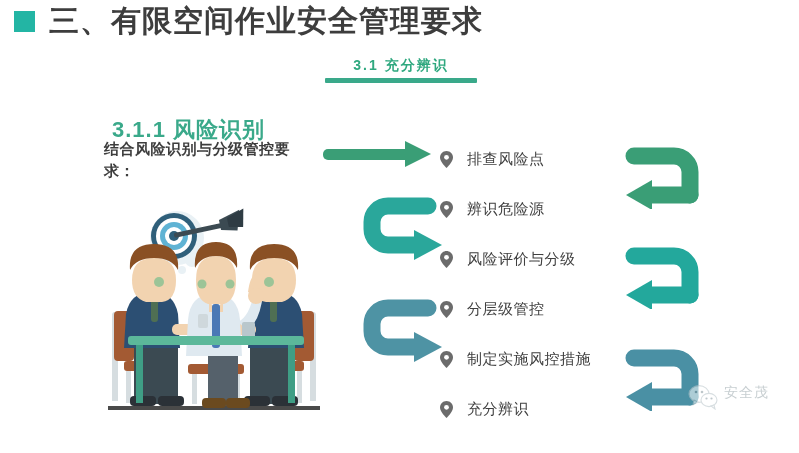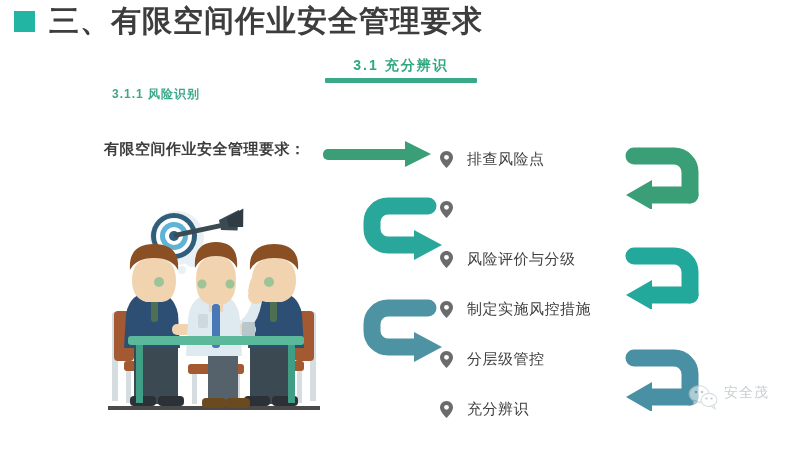--- a/index.html
+++ b/index.html
@@ -22,22 +22,22 @@
   
   .sec-head { position: absolute; left: 325px; top: 58px; text-align: center; }
   .sec-head-text {
     font-size: 14px; font-weight: bold; color: #2fa87f; letter-spacing: 2px;
     white-space: nowrap; line-height: 1.1;
   }
   .sec-underline { margin-top: 5px; width: 152px; height: 5px; background: #3aa98a; border-radius: 1px; }
 
   
   .sub-head {
-    position: absolute; left: 112px; top: 86px;
-    font-size: 12px; font-weight: bold; color: #3aa98a; letter-spacing: 1px; white-space: nowrap;
+    position: absolute; left: 112px; top: 115px;
+    font-size: 22px; font-weight: bold; color: #3aa98a; letter-spacing: 1px; white-space: nowrap;
   }
   .lead {
     position: absolute; left: 104px; top: 138px; width: 215px;
     font-size: 15px; font-weight: bold; color: #3d3d3d; line-height: 1.45; letter-spacing: .5px;
   }
 
   
   .list { position: absolute; left: 440px; top: 134px; }
   .list-item { position: relative; height: 50px; display: flex; align-items: center; }
   .pin { width: 13px; height: 17px; flex: none; margin-right: 14px; }
@@ -64,21 +64,21 @@
     <div class="title-square"></div>
     <div class="title-text">三、有限空间作业安全管理要求</div>
   </div>
 
   <div class="sec-head">
     <div class="sec-head-text">3.1  充分辨识</div>
     <div class="sec-underline"></div>
   </div>
 
   <div class="sub-head">3.1.1  风险识别</div>
-  <div class="lead">有限空间作业安全管理要求：</div>
+  <div class="lead">结合风险识别与分级管控要求：</div>
 
   <div class="illus">
     <svg viewBox="0 0 236 236" width="236" height="236">
 
       <circle cx="81" cy="42" r="27" fill="#e9f1f5"></circle>
       <circle cx="96" cy="64" r="7" fill="#e9f1f5"></circle>
       <circle cx="86" cy="74" r="4" fill="#e9f1f5"></circle>
 
       <circle cx="78" cy="40" r="23" fill="#2f5f7a"></circle>
       <circle cx="78" cy="40" r="18" fill="#ffffff"></circle>
@@ -210,44 +210,45 @@
         <circle cx="6.5" cy="6.3" r="2.4" fill="#ffffff"></circle>
       </svg>
       <span class="list-label">排查风险点</span>
     </div>
 
     <div class="list-item">
       <svg class="pin" viewBox="0 0 13 17">
         <path d="M6.5 0C2.9 0 0 2.9 0 6.5C0 11 6.5 17 6.5 17S13 11 13 6.5C13 2.9 10.1 0 6.5 0Z" fill="#6b6b6b"></path>
         <circle cx="6.5" cy="6.3" r="2.4" fill="#ffffff"></circle>
       </svg>
+      <span class="list-label">辨识危险源</span>
     </div>
 
     <div class="list-item">
       <svg class="pin" viewBox="0 0 13 17">
         <path d="M6.5 0C2.9 0 0 2.9 0 6.5C0 11 6.5 17 6.5 17S13 11 13 6.5C13 2.9 10.1 0 6.5 0Z" fill="#6b6b6b"></path>
         <circle cx="6.5" cy="6.3" r="2.4" fill="#ffffff"></circle>
       </svg>
       <span class="list-label">风险评价与分级</span>
     </div>
 
     <div class="list-item">
       <svg class="pin" viewBox="0 0 13 17">
         <path d="M6.5 0C2.9 0 0 2.9 0 6.5C0 11 6.5 17 6.5 17S13 11 13 6.5C13 2.9 10.1 0 6.5 0Z" fill="#6b6b6b"></path>
         <circle cx="6.5" cy="6.3" r="2.4" fill="#ffffff"></circle>
       </svg>
+      <span class="list-label">分层级管控</span>
+    </div>
+
+    <div class="list-item">
+      <svg class="pin" viewBox="0 0 13 17">
+        <path d="M6.5 0C2.9 0 0 2.9 0 6.5C0 11 6.5 17 6.5 17S13 11 13 6.5C13 2.9 10.1 0 6.5 0Z" fill="#6b6b6b"></path>
+        <circle cx="6.5" cy="6.3" r="2.4" fill="#ffffff"></circle>
+      </svg>
       <span class="list-label">制定实施风控措施</span>
-    </div>
-
-    <div class="list-item">
-      <svg class="pin" viewBox="0 0 13 17">
-        <path d="M6.5 0C2.9 0 0 2.9 0 6.5C0 11 6.5 17 6.5 17S13 11 13 6.5C13 2.9 10.1 0 6.5 0Z" fill="#6b6b6b"></path>
-        <circle cx="6.5" cy="6.3" r="2.4" fill="#ffffff"></circle>
-      </svg>
-      <span class="list-label">分层级管控</span>
     </div>
 
     <div class="list-item">
       <svg class="pin" viewBox="0 0 13 17">
         <path d="M6.5 0C2.9 0 0 2.9 0 6.5C0 11 6.5 17 6.5 17S13 11 13 6.5C13 2.9 10.1 0 6.5 0Z" fill="#6b6b6b"></path>
         <circle cx="6.5" cy="6.3" r="2.4" fill="#ffffff"></circle>
       </svg>
       <span class="list-label">充分辨识</span>
     </div>
 

